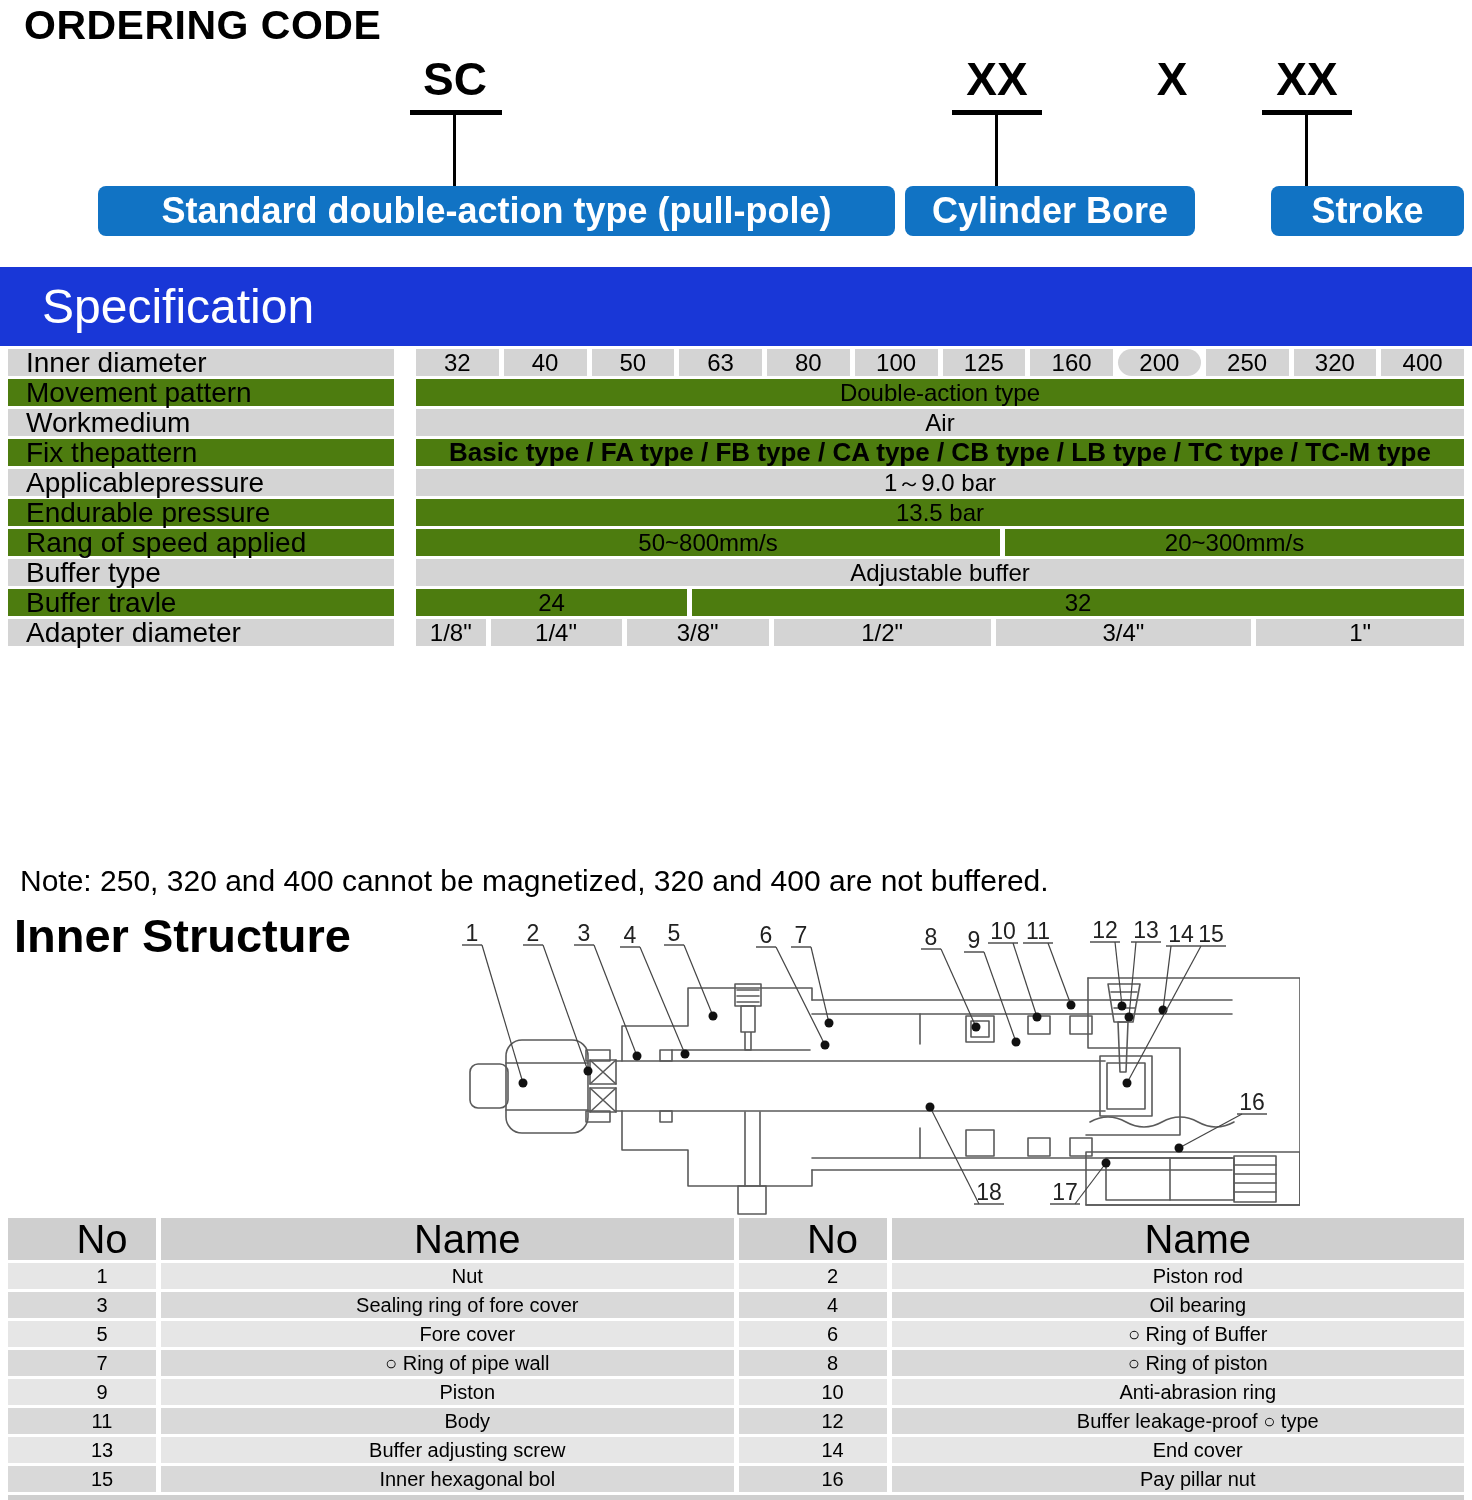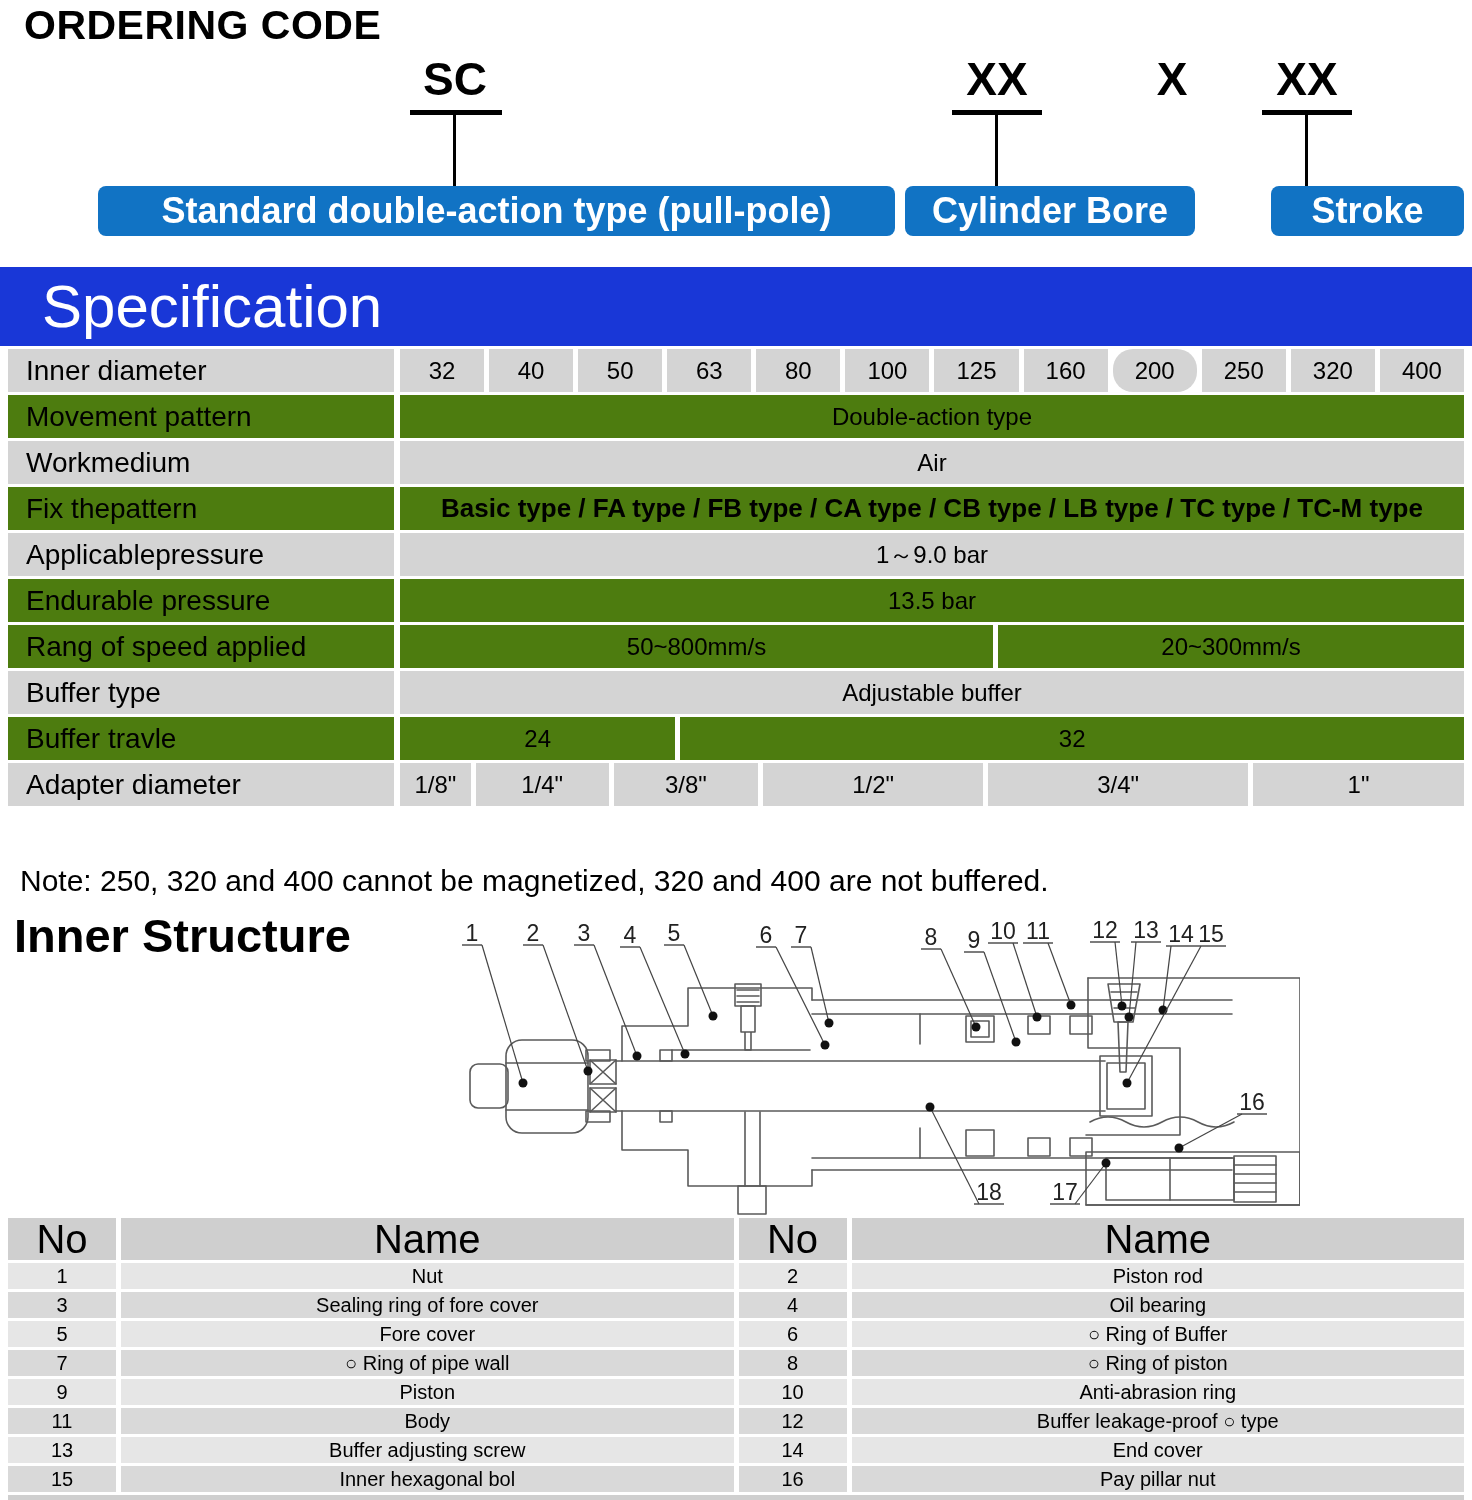--- a/index.html
+++ b/index.html
@@ -8,38 +8,38 @@
   
   .ordering-title{position:absolute;left:24px;top:2px;font-size:41px;font-weight:bold;letter-spacing:.5px;}
   .code{position:absolute;top:52px;font-size:46px;font-weight:bold;transform:translateX(-50%);white-space:nowrap;}
   .code-underline{position:absolute;top:110px;height:5px;background:#000;}
   .code-stem{position:absolute;top:115px;width:3px;background:#000;}
   .blue-box{position:absolute;top:186px;height:50px;background:var(--azure,#1173c4);color:#fff;
             font-size:36px;font-weight:bold;display:flex;align-items:center;justify-content:center;
             border-radius:8px;white-space:nowrap;margin-left:43px;}
   
   .spec-banner{position:absolute;left:0;top:267px;width:1472px;height:79px;background:var(--banner,#1937d7);
-               color:#fff;font-size:60px;display:flex;align-items:center;padding-left:42px;box-sizing:border-box;}
+               color:#fff;font-size:48px;display:flex;align-items:center;padding-left:42px;box-sizing:border-box;}
   #spec-table{position:absolute;left:8px;top:349px;width:1456px;display:flex;flex-direction:column;gap:3px;}
-  .spec-row{display:flex;height:43px;gap:6px;}
+  .spec-row{display:flex;height:27px;gap:22px;}
   .spec-label{flex:0 0 386px;display:flex;align-items:center;padding-left:18px;font-size:28px;box-sizing:border-box;}
   .spec-values{flex:1;display:flex;gap:5px;}
   .spec-cell{display:flex;align-items:center;justify-content:center;font-size:24px;white-space:nowrap;}
   .spec-cell.bold{font-weight:bold;font-size:26px;}
   .dark{background:#d4d4d4;}
   .light{background:#4d7c0f;}
   
   .note{position:absolute;left:20px;top:864px;font-size:30px;white-space:nowrap;}
   .inner-title{position:absolute;left:14px;top:908px;font-size:47px;font-weight:bold;}
   .diagram{position:absolute;left:440px;top:890px;width:860px;height:330px;}
   
   #parts-table{position:absolute;left:8px;top:1218px;width:1456px;display:flex;flex-direction:column;gap:3px;}
   .parts-header{display:flex;height:42px;gap:5px;font-size:40px;}
   .parts-row{display:flex;height:26px;gap:5px;font-size:20px;}
-  .pc{display:flex;align-items:center;justify-content:center;white-space:nowrap;}
+  .pc{display:flex;align-items:center;justify-content:center;white-space:nowrap;padding-left:40px;}
   .pc-no{flex:0 0 108px;}
   .pc-name{flex:1;}
   .ph{background:#cfcfcf;}
   .p-light{background:#e6e6e6;}
   .p-dark{background:#d9d9d9;}
   .parts-partial{height:10px;background:#cfcfcf;}
 </style>
 </head>
 <body>
 

